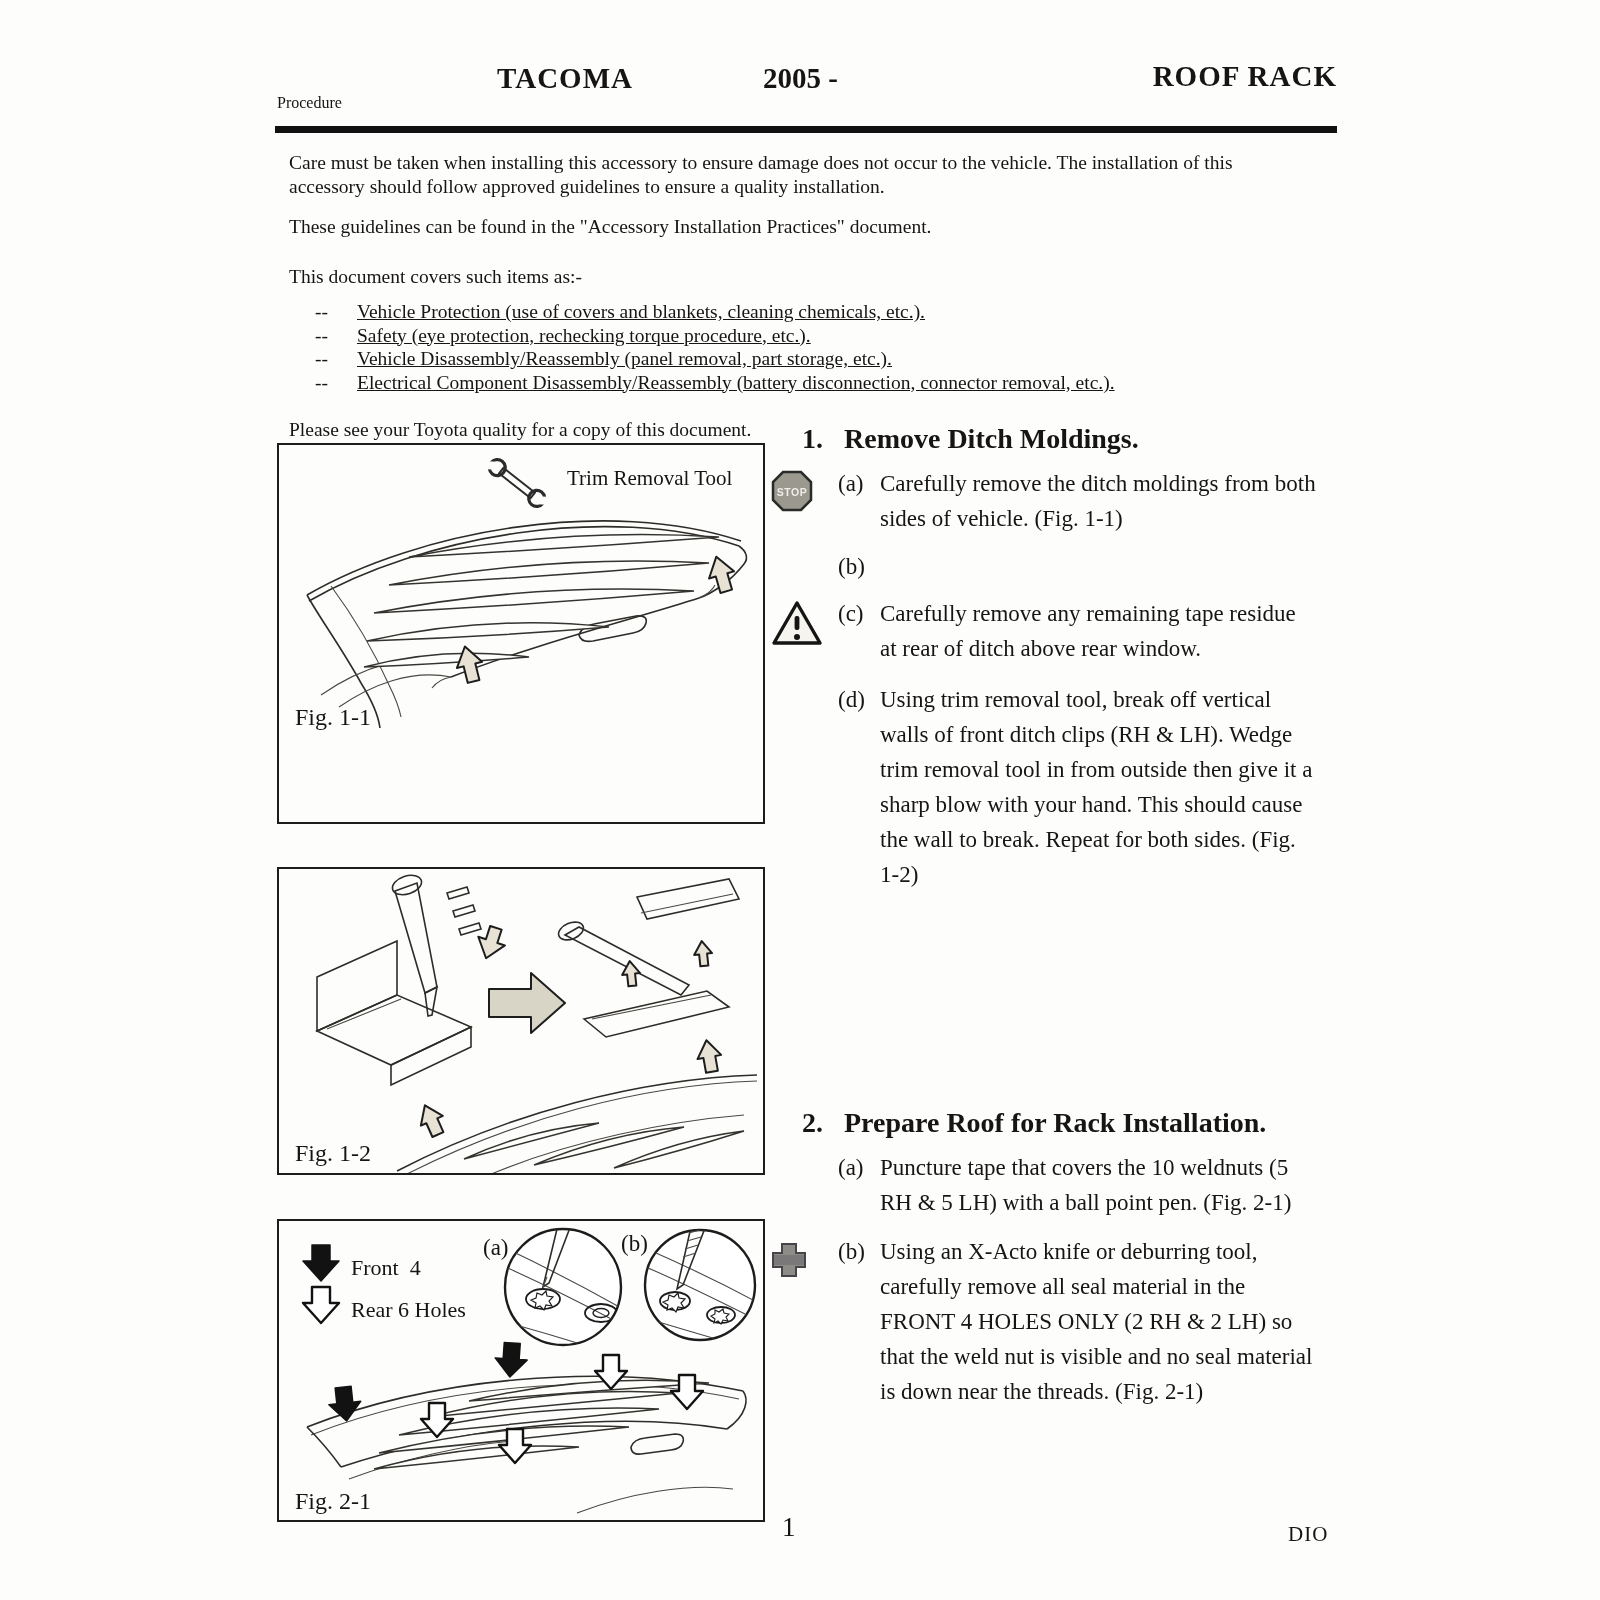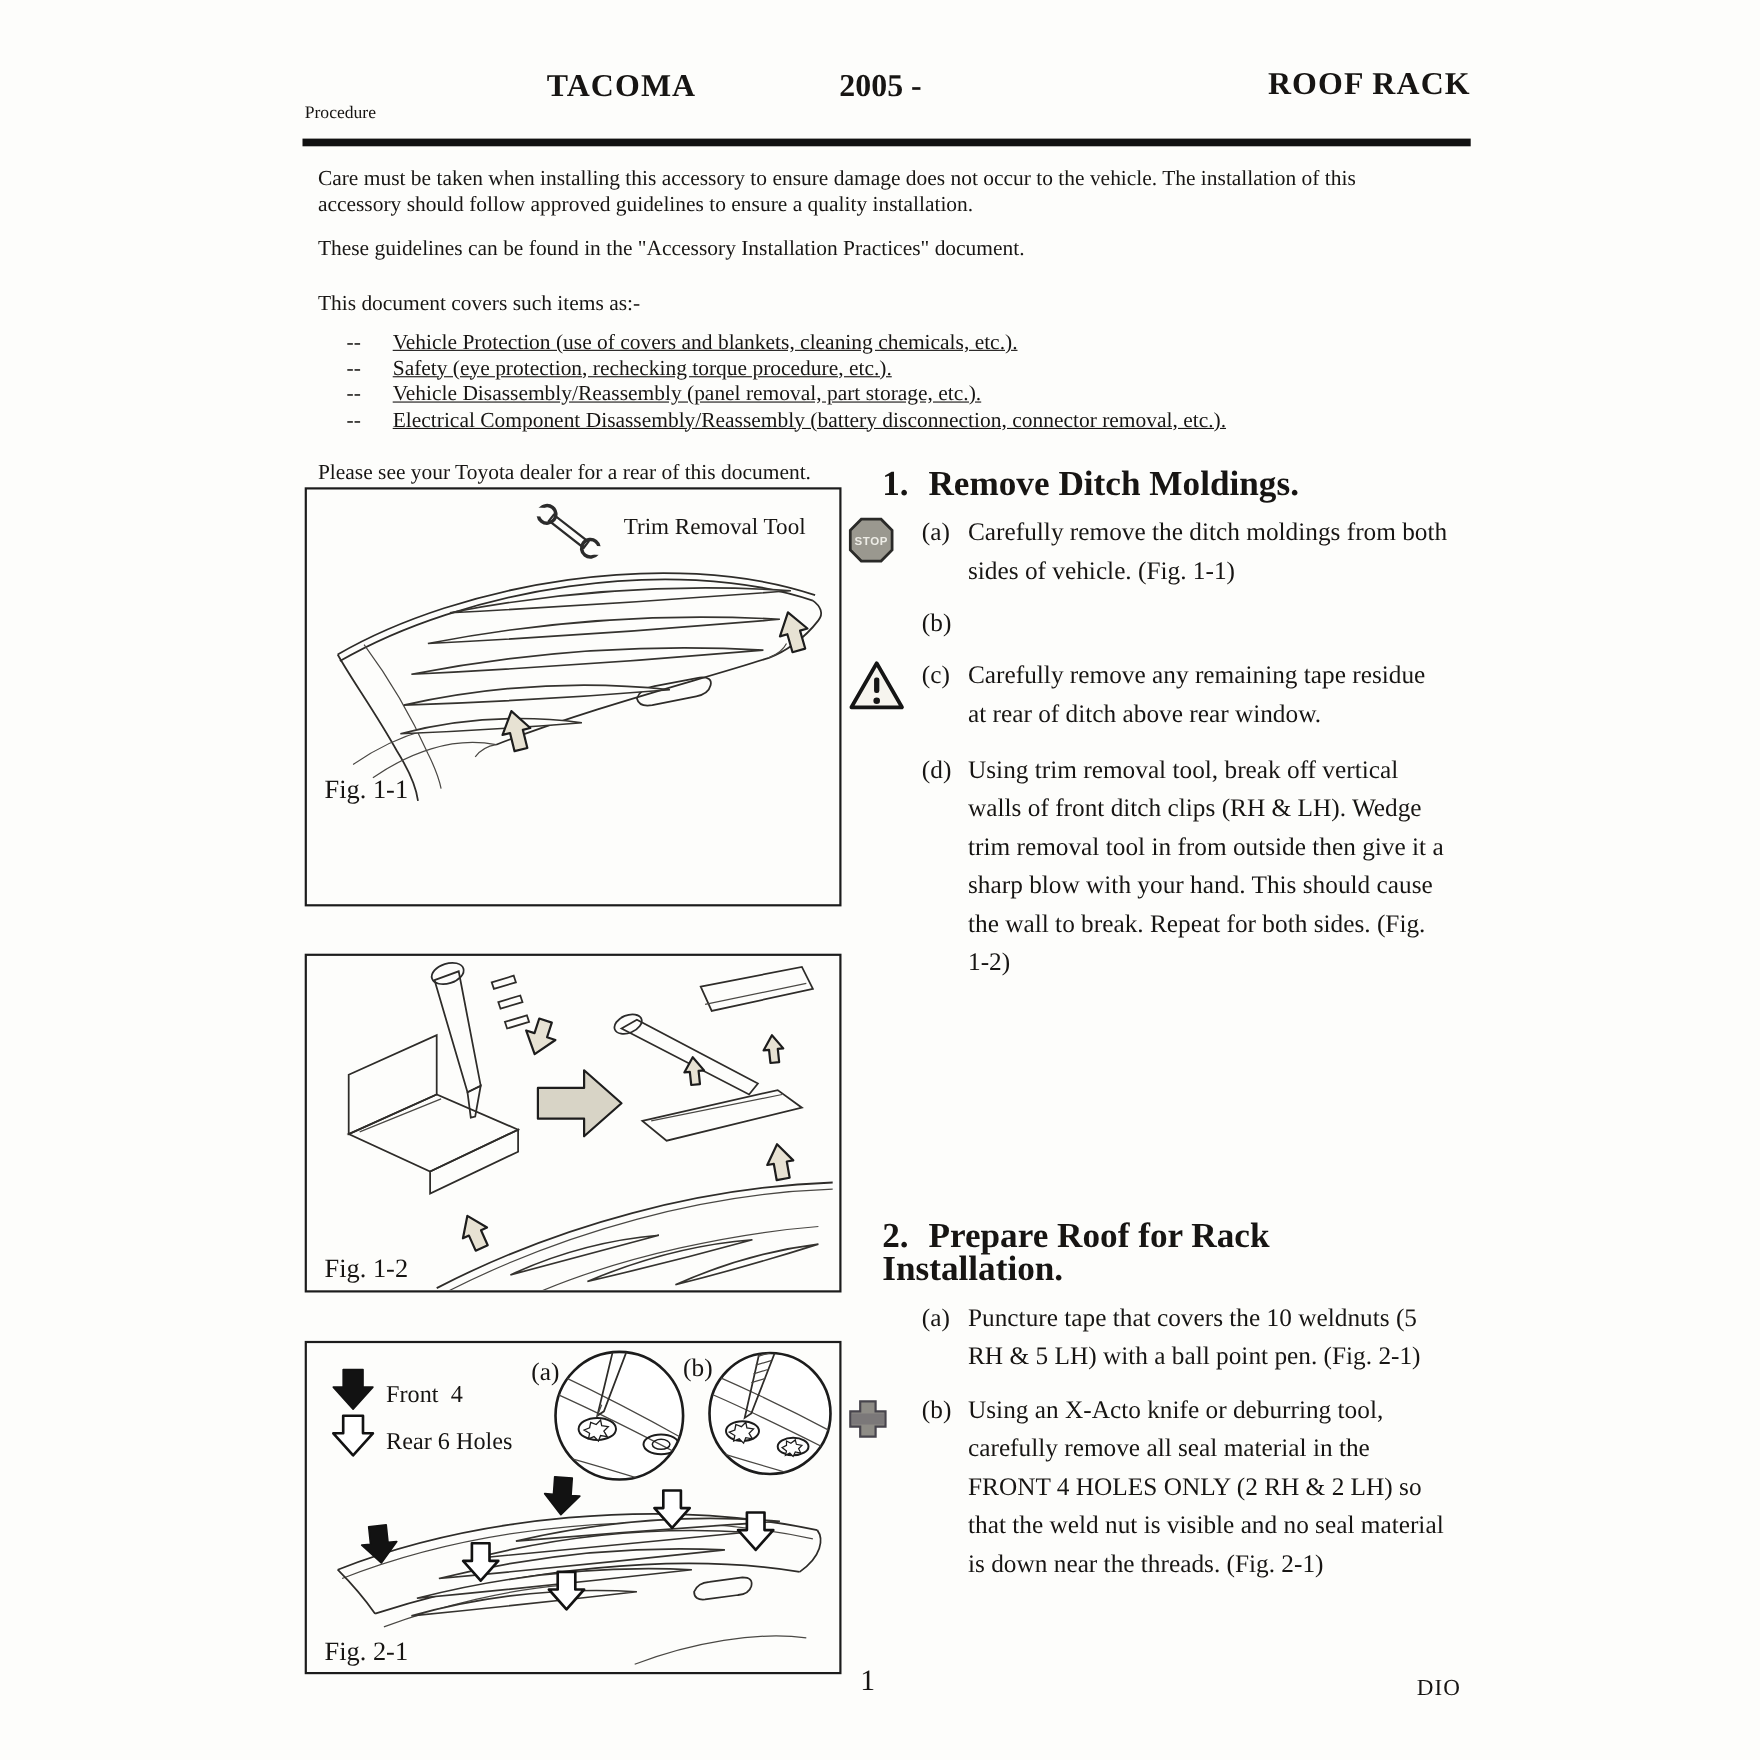--- a/index.html
+++ b/index.html
@@ -40,21 +40,21 @@
   .arr-open{fill:#ffffff;stroke:#121212;stroke-width:2.4px;stroke-linejoin:round;}
   .figcap{font-family:"Liberation Serif",serif;font-size:24px;fill:#171513;}
   .figtext{font-family:"Liberation Serif",serif;font-size:21px;fill:#171513;}
   .figlegend{font-family:"Liberation Serif",serif;font-size:22px;fill:#171513;}
   .figinset{font-family:"Liberation Serif",serif;font-size:23px;fill:#171513;}
   
   .steps{position:absolute;left:770px;top:424px;width:548px;}
   .step{position:absolute;left:0;width:548px;}
   #step-1{top:0;}
   #step-2{top:684px;}
-  .step-heading{padding-left:32px;font-size:32px;font-weight:bold;line-height:30px;margin-bottom:12px;}
+  .step-heading{padding-left:32px;font-size:28px;font-weight:bold;line-height:30px;margin-bottom:12px;}
   .step-num{display:inline-block;width:42px;}
   .substep{display:grid;grid-template-columns:68px 42px 1fr;font-size:23px;line-height:35px;}
   .ss-a{margin-bottom:13px;}
   .ss-b{margin-bottom:12px;}
   .ss-c{margin-bottom:16px;}
   .ss-2a{margin-bottom:14px;}
   .sicon{padding-top:3px;}
   .slabel{}
   .stext{}
   
@@ -87,21 +87,21 @@
       </div>
       <div class="item">
         <span class="dash">--</span>
         <span class="itx">Vehicle Disassembly/Reassembly (panel removal, part storage, etc.).</span>
       </div>
       <div class="item">
         <span class="dash">--</span>
         <span class="itx">Electrical Component Disassembly/Reassembly (battery disconnection, connector removal, etc.).</span>
       </div>
     </div>
-    <p class="p4">Please see your Toyota dealer for a rear of this document.</p>
+    <p class="p4">Please see your Toyota quality for a copy of this document.</p>
   </div>
 
   <div class="figs">
 
     <div class="figbox" id="figbox-1-1">
       <svg width="484" height="295" viewBox="0 0 484 295">
 
         <g transform="translate(238,38) rotate(38)">
           <rect x="-20" y="-3.5" width="40" height="7" fill="#fdfdfb" stroke="#2b2b2b" stroke-width="2"></rect>
           <circle cx="-25" cy="0" r="8" fill="none" stroke="#2b2b2b" stroke-width="3.2"></circle>

